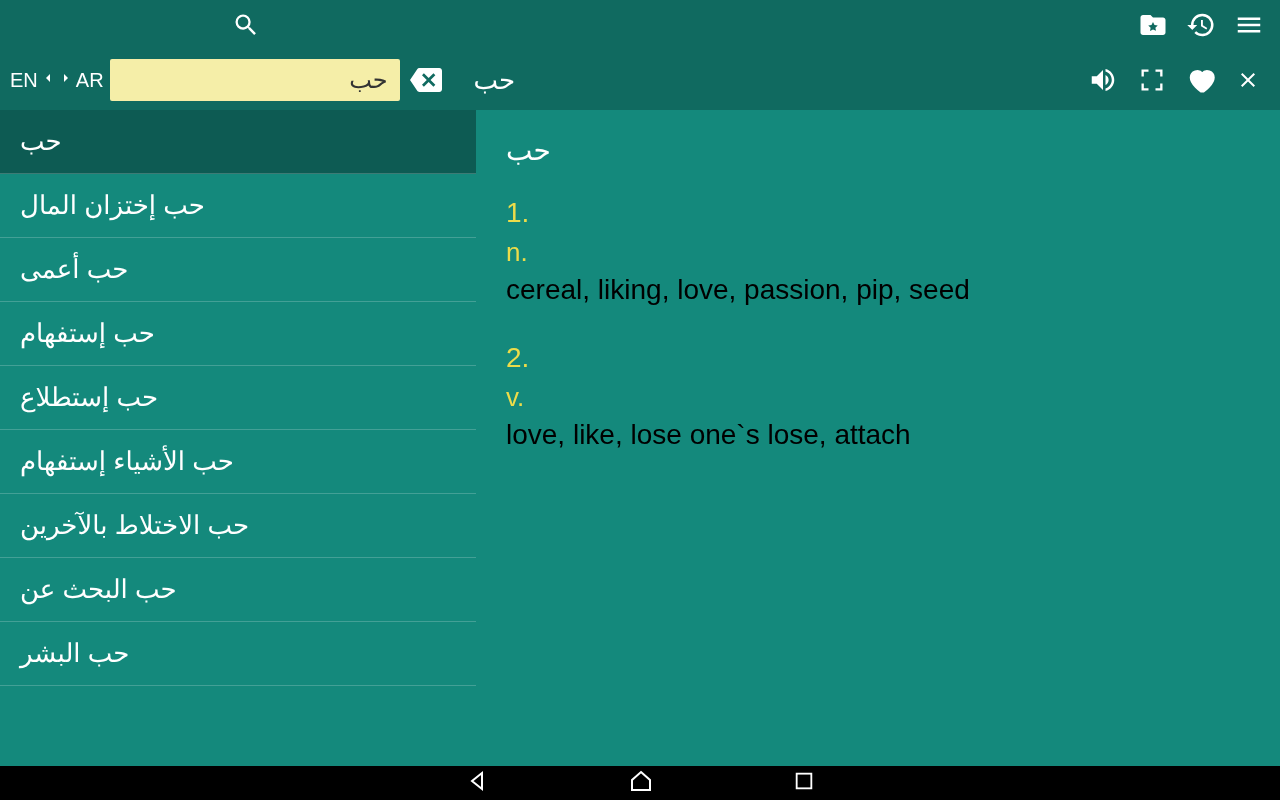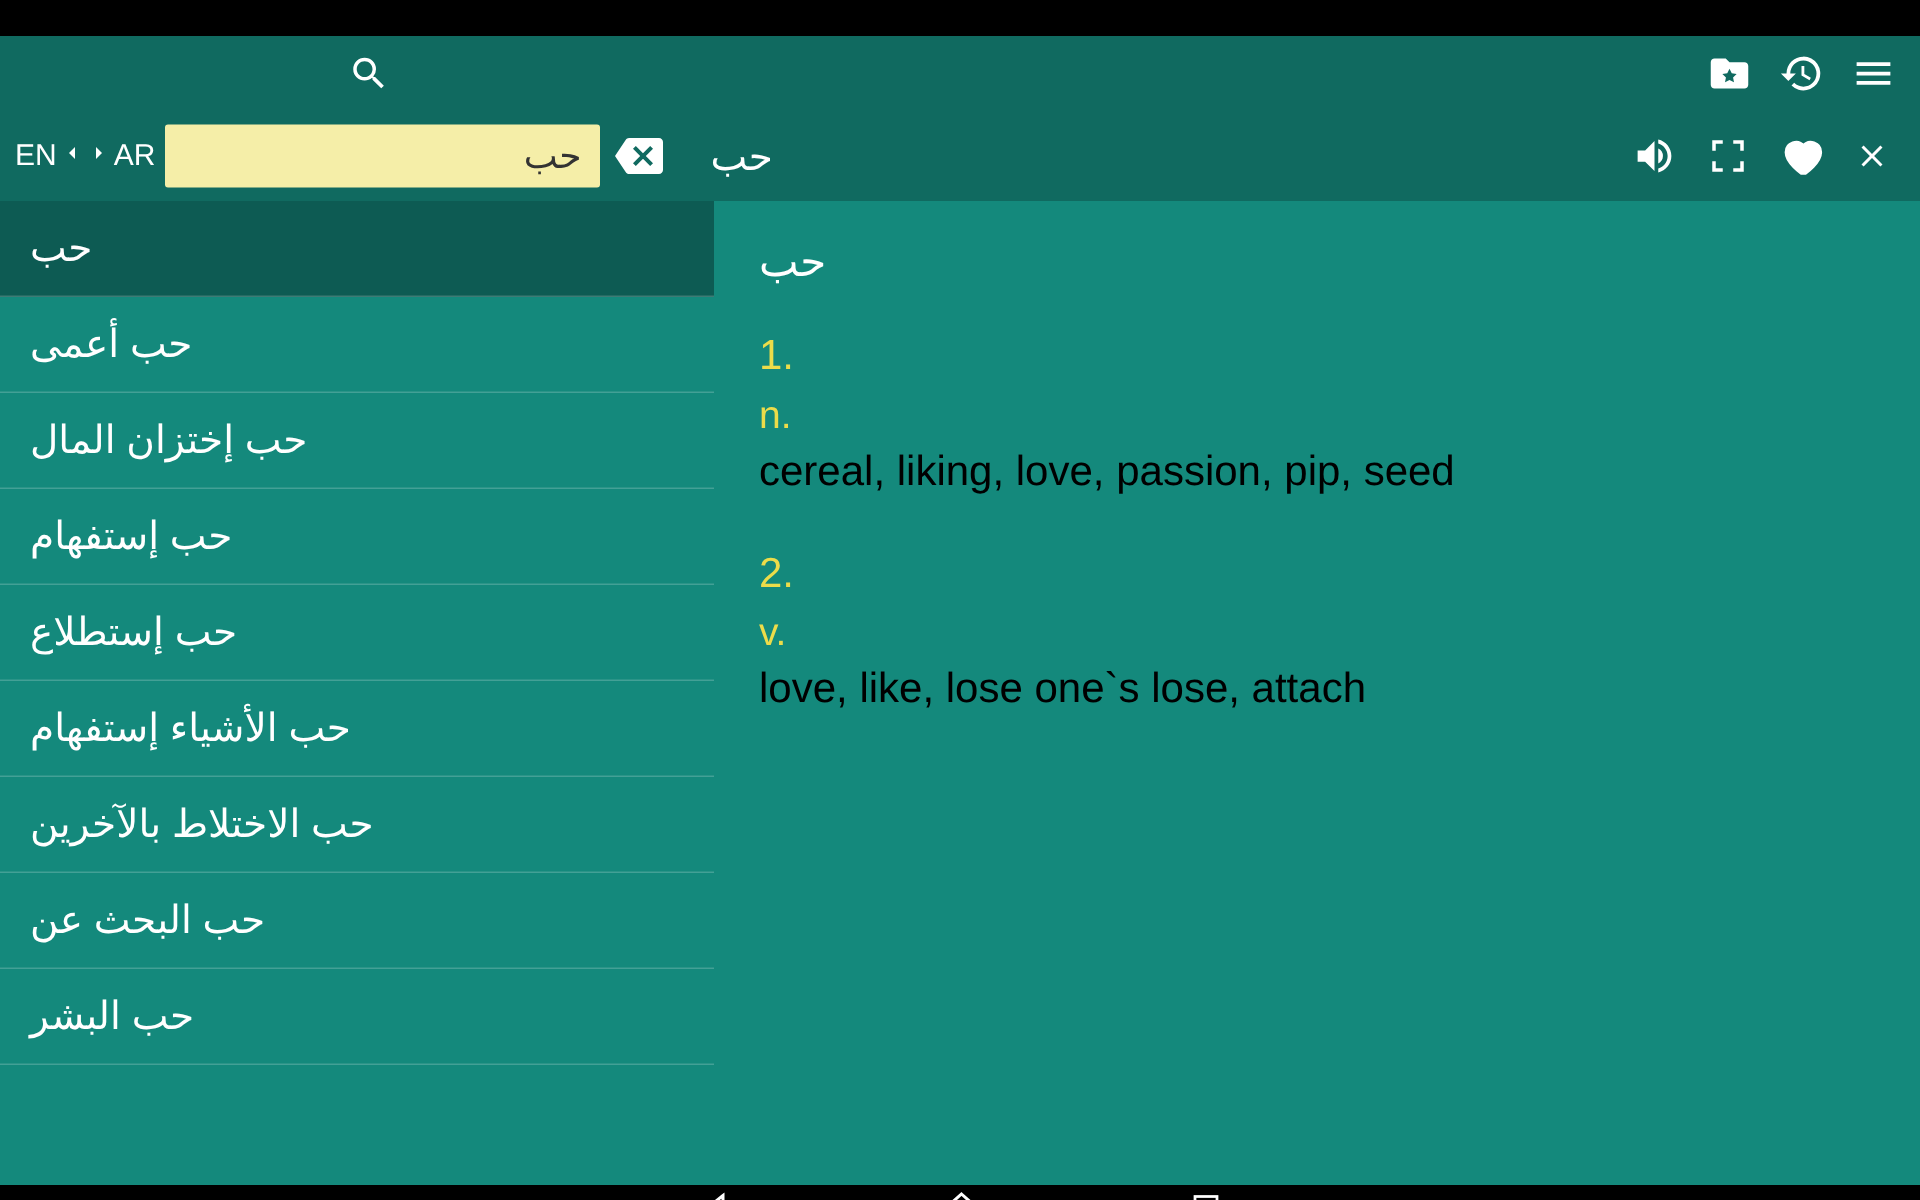--- a/index.html
+++ b/index.html
@@ -9,21 +9,20 @@
   background: #000;
   font-family: Arial, sans-serif;
   overflow: hidden;
 }
 .app {
   width: 1280px;
   height: 766px;
   background: #14897c;
   display: flex;
   flex-direction: column;
-  margin-top: 24px;
 }
 .top-bar {
   height: 50px;
   background: #106a60;
   display: flex;
   align-items: center;
   padding: 0 16px;
 }
 .top-bar .search-icon-wrap {
   width: 460px;
@@ -218,24 +217,24 @@
       </span>
     </div>
   </div>
 
   <div class="content">
     <div class="sidebar" id="sidebar">
         <div class="sidebar-item selected">
           <span>حب</span>
         </div>
         <div class="sidebar-item">
+          <span>حب إختزان المال</span>
+        </div>
+        <div class="sidebar-item">
           <span>حب أعمى</span>
-        </div>
-        <div class="sidebar-item">
-          <span>حب إختزان المال</span>
         </div>
         <div class="sidebar-item">
           <span>حب إستفهام</span>
         </div>
         <div class="sidebar-item">
           <span>حب إستطلاع</span>
         </div>
         <div class="sidebar-item">
           <span>حب الأشياء إستفهام</span>
         </div>

